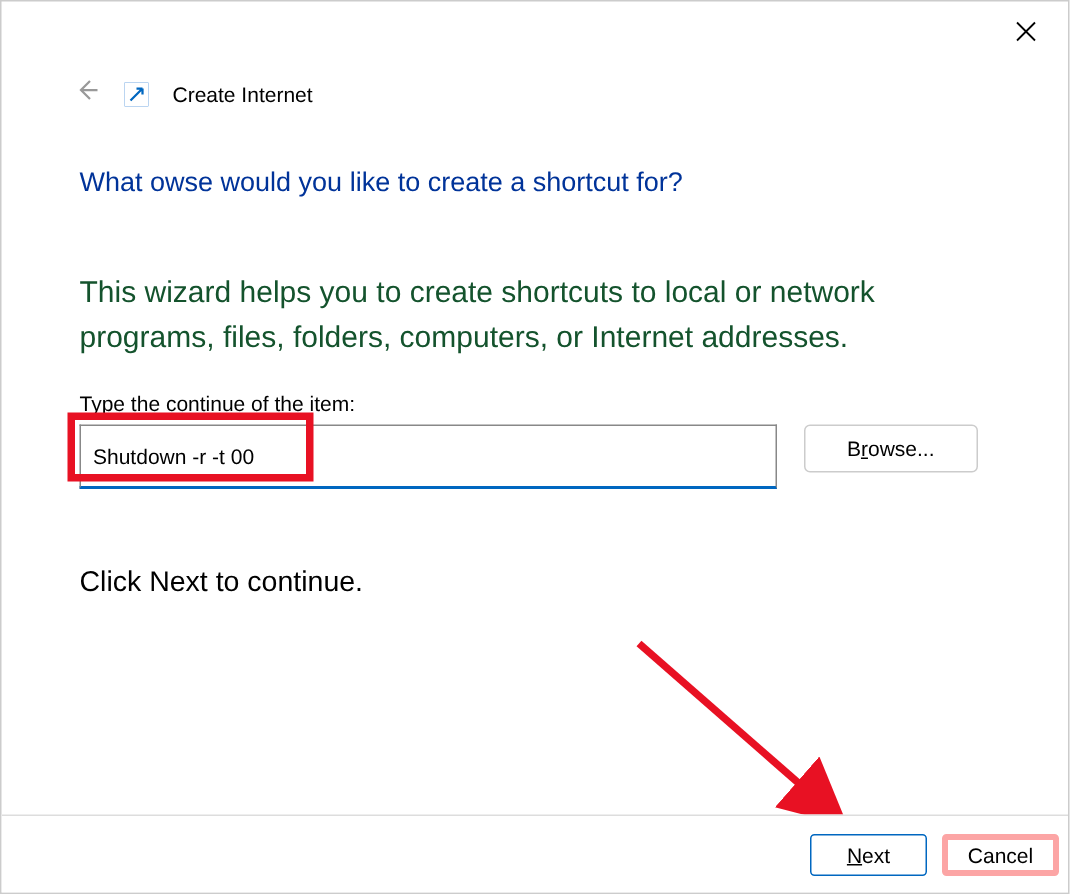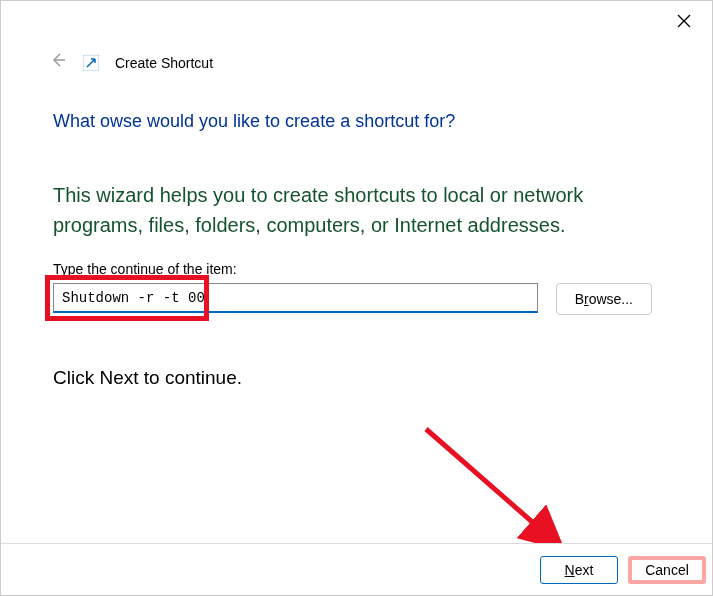--- a/index.html
+++ b/index.html
@@ -81,40 +81,39 @@
       align-items: flex-start;
       gap: 18px;
     }
     .input-wrapper {
       position: relative;
       flex: 1;
     }
     .location-input {
       width: 100%;
       height: 30px;
-      padding: 9px 8px;
+      padding: 20px 8px;
       font-size: 14px;
       border: 1px solid #888;
       border-bottom: 2px solid #0067c0;
       outline: none;
       background: #fff;
-      font-family: Liberation Mono, monospace;
     }
     .red-highlight {
       position: absolute;
       top: -8px;
       left: -8px;
       width: 164px;
       height: 46px;
       border: 5px solid #e81123;
       pointer-events: none;
     }
     .browse-btn {
       height: 32px;
-      padding: 0 18px;
+      padding: 0 28px;
       font-size: 14px;
       background: #fff;
       border: 1px solid #ccc;
       border-radius: 4px;
       cursor: pointer;
     }
     .continue-text {
       font-size: 19px;
       color: #000;
       margin-top: 52px;
@@ -173,21 +172,21 @@
       <path d="M11 3 L5 9 L11 15" stroke="#999" stroke-width="1.5" fill="none"></path>
       <line x1="5" y1="9" x2="16" y2="9" stroke="#999" stroke-width="1.5"></line>
     </svg>
   </div>
   <div class="shortcut-icon">
     <svg width="16" height="16" viewBox="0 0 16 16">
       <rect x="0" y="0" width="16" height="16" fill="#fff" stroke="#4a90d9" stroke-width="0.5"></rect>
       <path d="M4 12 L12 4 M12 4 L8 4 M12 4 L12 8" stroke="#0067c0" stroke-width="1.5" fill="none"></path>
     </svg>
   </div>
-  <span class="title-text">Create Shortcut</span>
+  <span class="title-text">Create Internet</span>
 </div>
 
 <div class="content">
   <div class="main-heading">What owse would you like to create a shortcut for?</div>
   <div class="description">This wizard helps you to create shortcuts to local or network programs, files, folders, computers, or Internet addresses.</div>
   <div class="field-label">Type the continue of the item:</div>
   <div class="input-row">
     <div class="input-wrapper">
       <input type="text" class="location-input" value="Shutdown -r -t 00" style="">
       <div class="red-highlight"></div>

